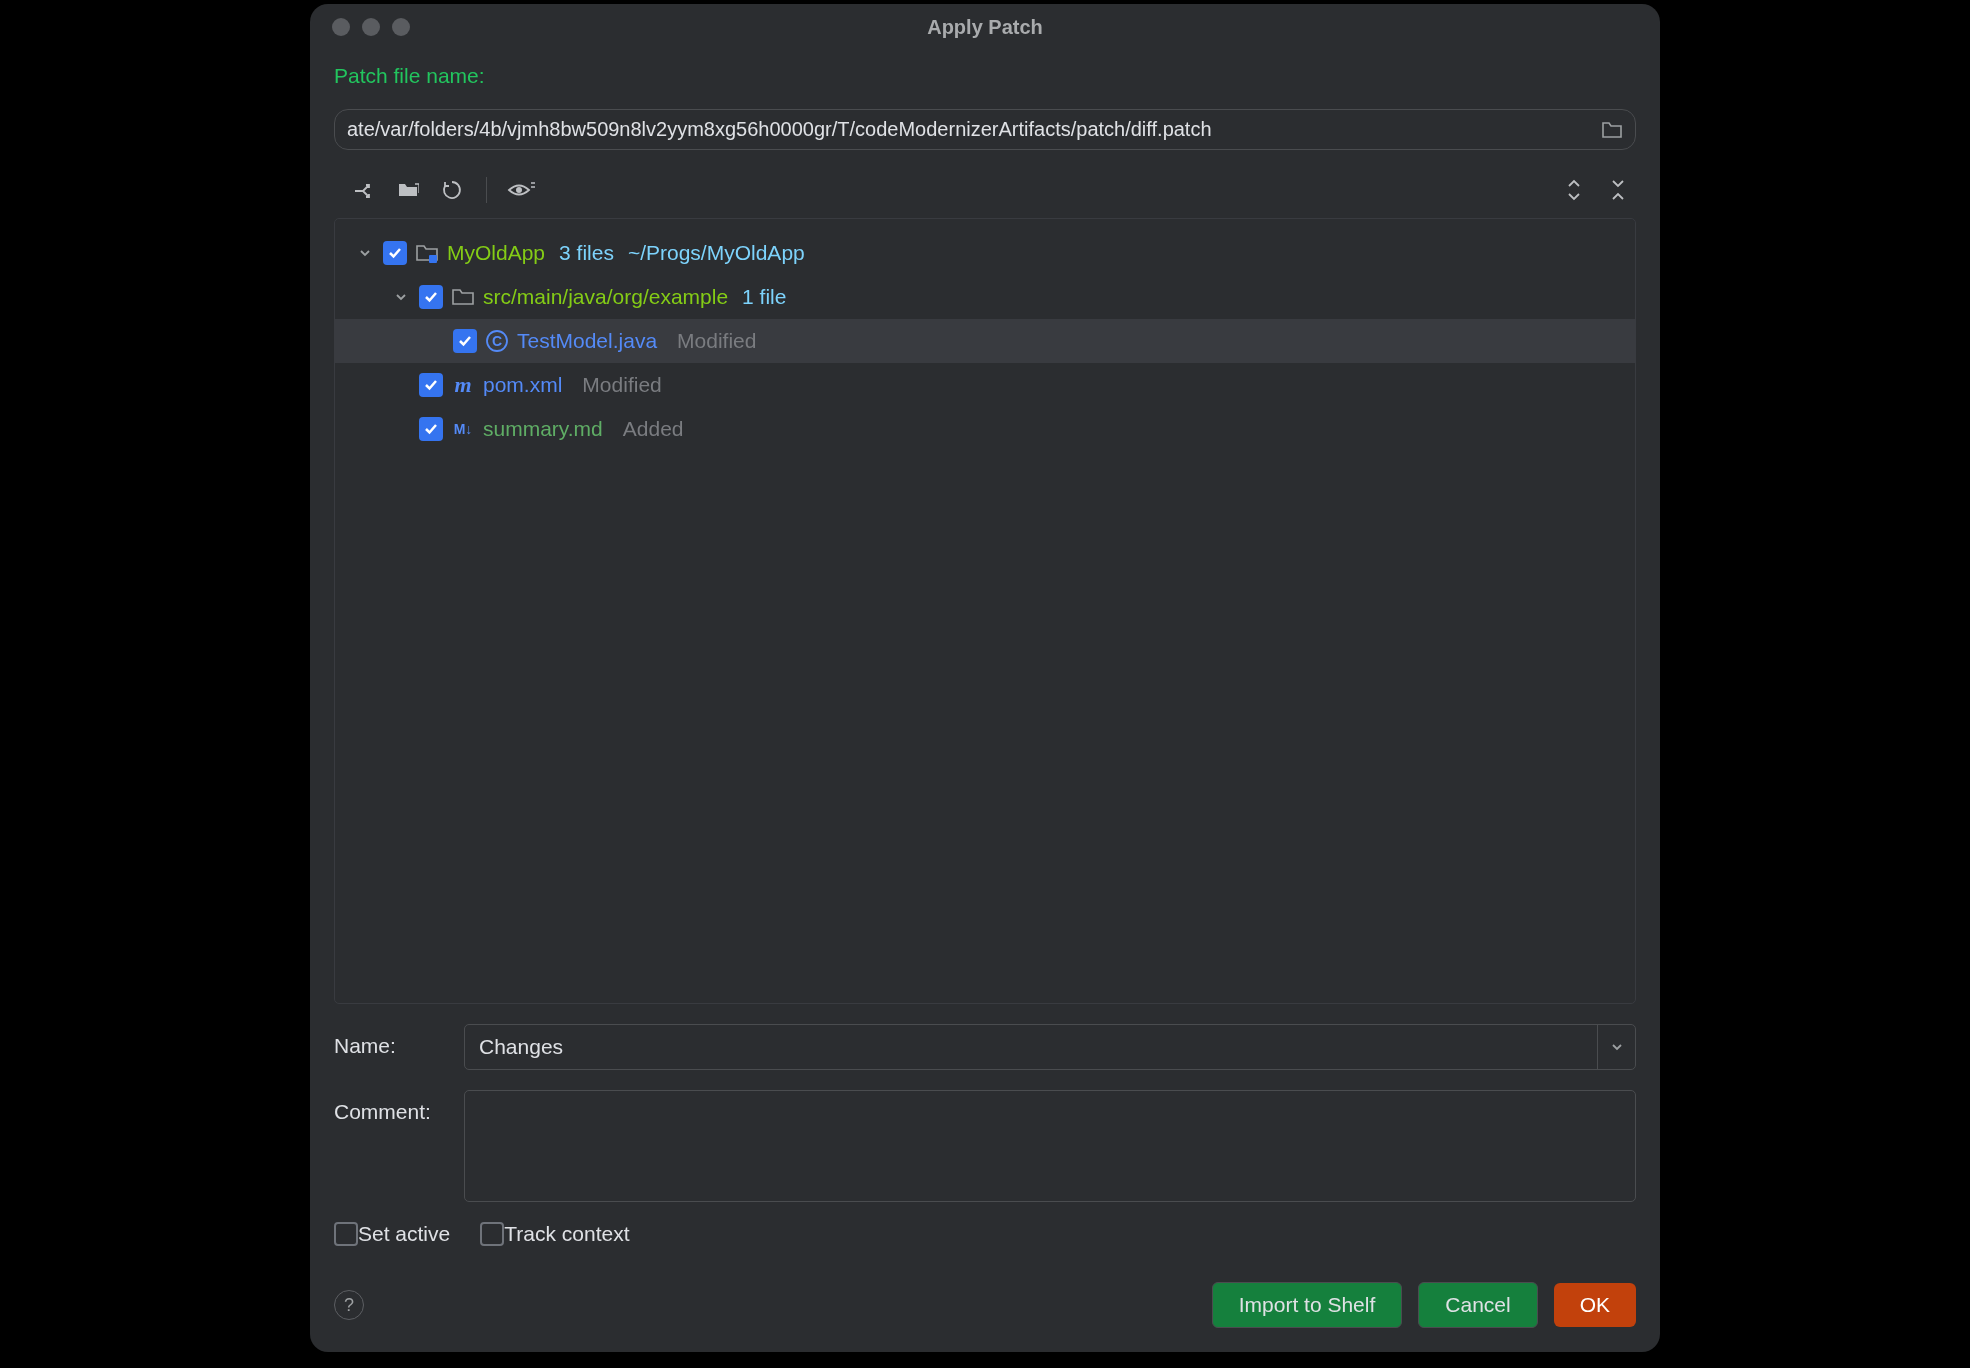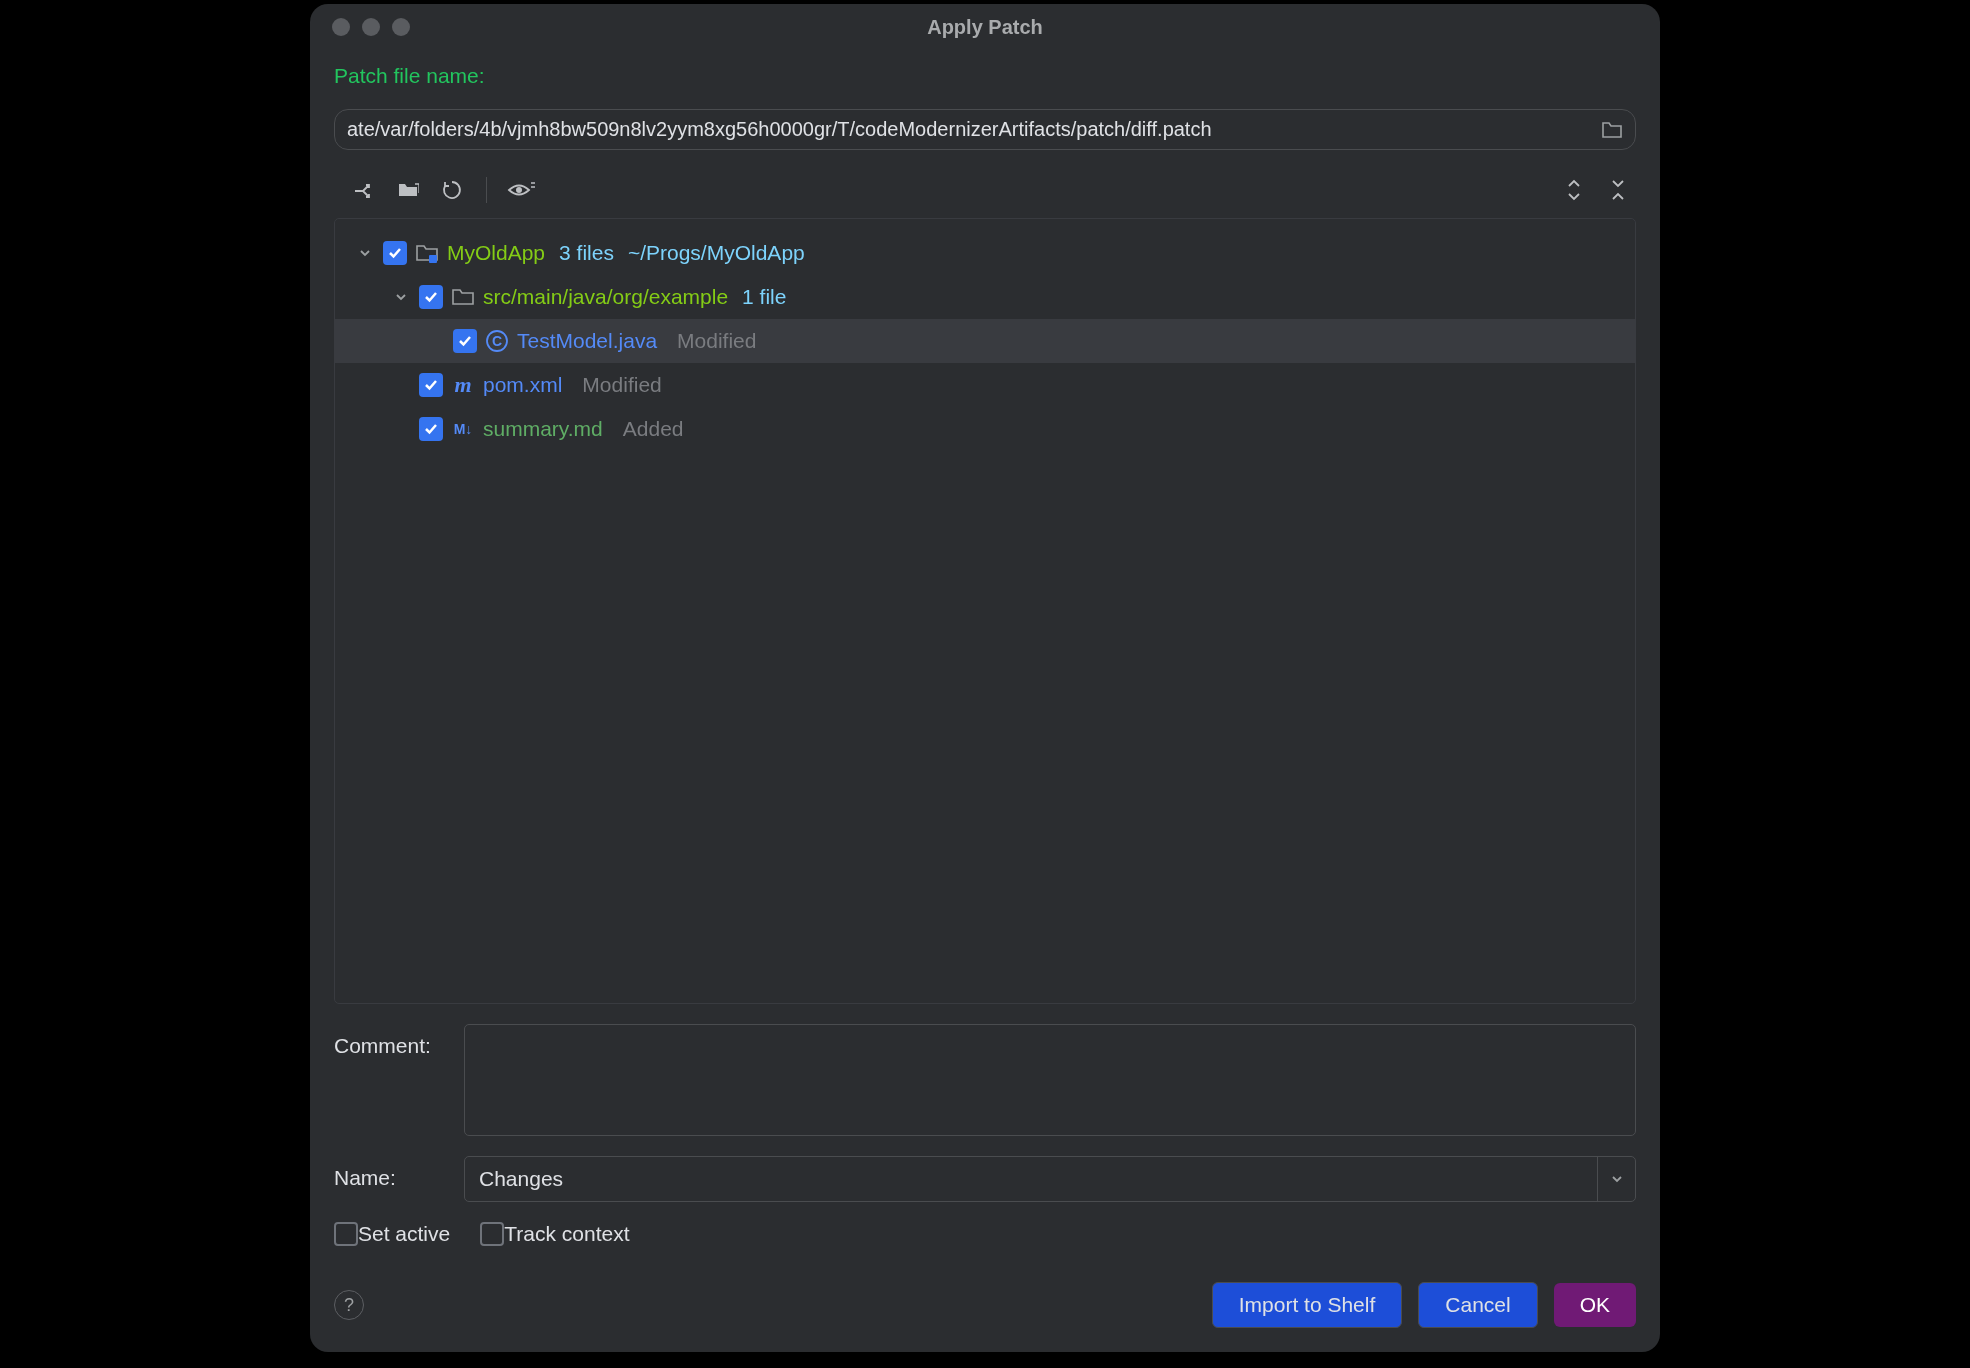--- a/index.html
+++ b/index.html
@@ -246,26 +246,26 @@
     .footer-spacer { flex: 1; }
     .btn {
       padding: 10px 26px;
       border-radius: 6px;
       font-size: 21px;
       margin-left: 16px;
       cursor: pointer;
       border: none;
     }
     .btn-secondary {
-      background: #1d4ed8;
+      background: #15803d;
       color: #dfe1e5;
       border: 1px solid #4a4c4f;
     }
     .btn-primary {
-      background: #701a75;
+      background: #c2410c;
       color: white;
     }
     svg { display: block; }
   </style>
 </head>
 <body>
 
 <div class="dialog">
   <div class="titlebar">
     <div class="traffic-lights">
@@ -405,35 +405,35 @@
         </span>
         <span class="file-icon" style="color:#548af7;font-size:14px;font-weight:700">
           <span>M↓</span>
         </span>
         <span class="file-name green">summary.md</span>
         <span class="file-status">Added</span>
       </div>
     </div>
 
     <div class="form-row">
-      <div class="form-label">Comment:</div>
-      <div class="form-input textarea-wrap">
-        <textarea style=""></textarea>
-      </div>
-    </div>
-
-    <div class="form-row">
       <div class="form-label">Name:</div>
       <div class="form-input">
         <input type="text" value="Changes" style="">
         <div class="dropdown-btn">
           <svg width="14" height="14" viewBox="0 0 14 14">
               <path d="M3 5 L7 9 L11 5" stroke="#9da0a2" stroke-width="1.8" fill="none"></path>
             </svg>
         </div>
+      </div>
+    </div>
+
+    <div class="form-row">
+      <div class="form-label">Comment:</div>
+      <div class="form-input textarea-wrap">
+        <textarea style=""></textarea>
       </div>
     </div>
 
     <div class="checkbox-row">
       <label class="check-item">
         <span class="checkbox-wrap unchecked"></span>
         <span>Set active</span>
       </label>
       <label class="check-item">
         <span class="checkbox-wrap unchecked"></span>

